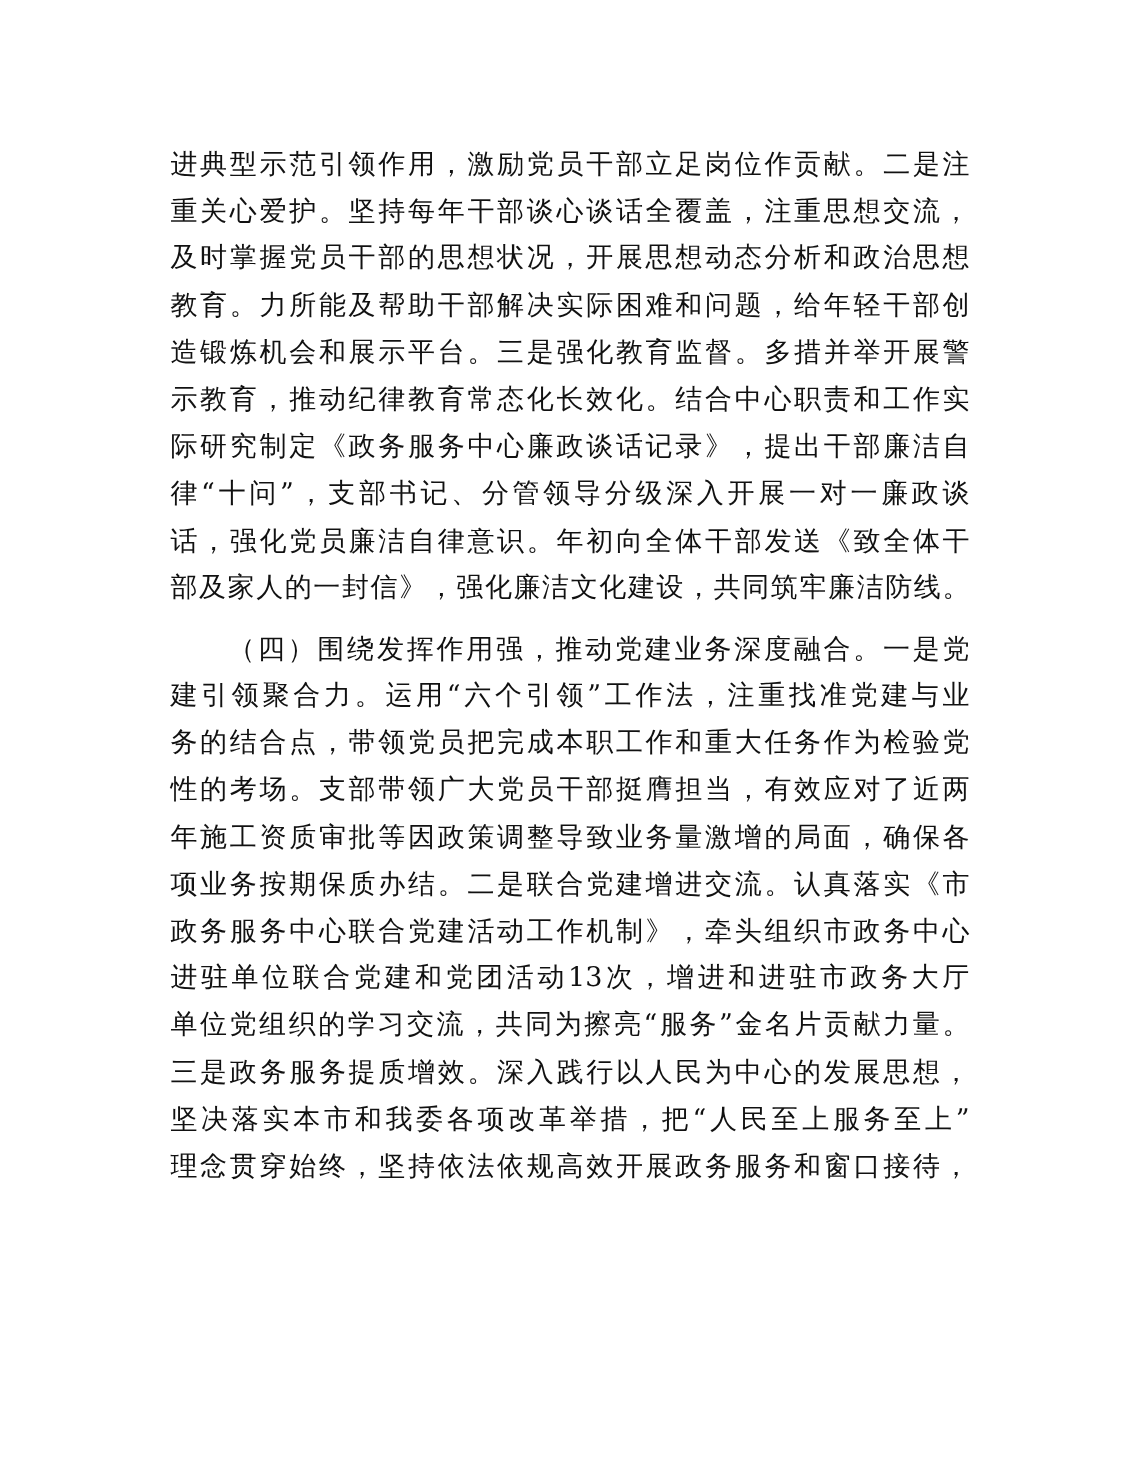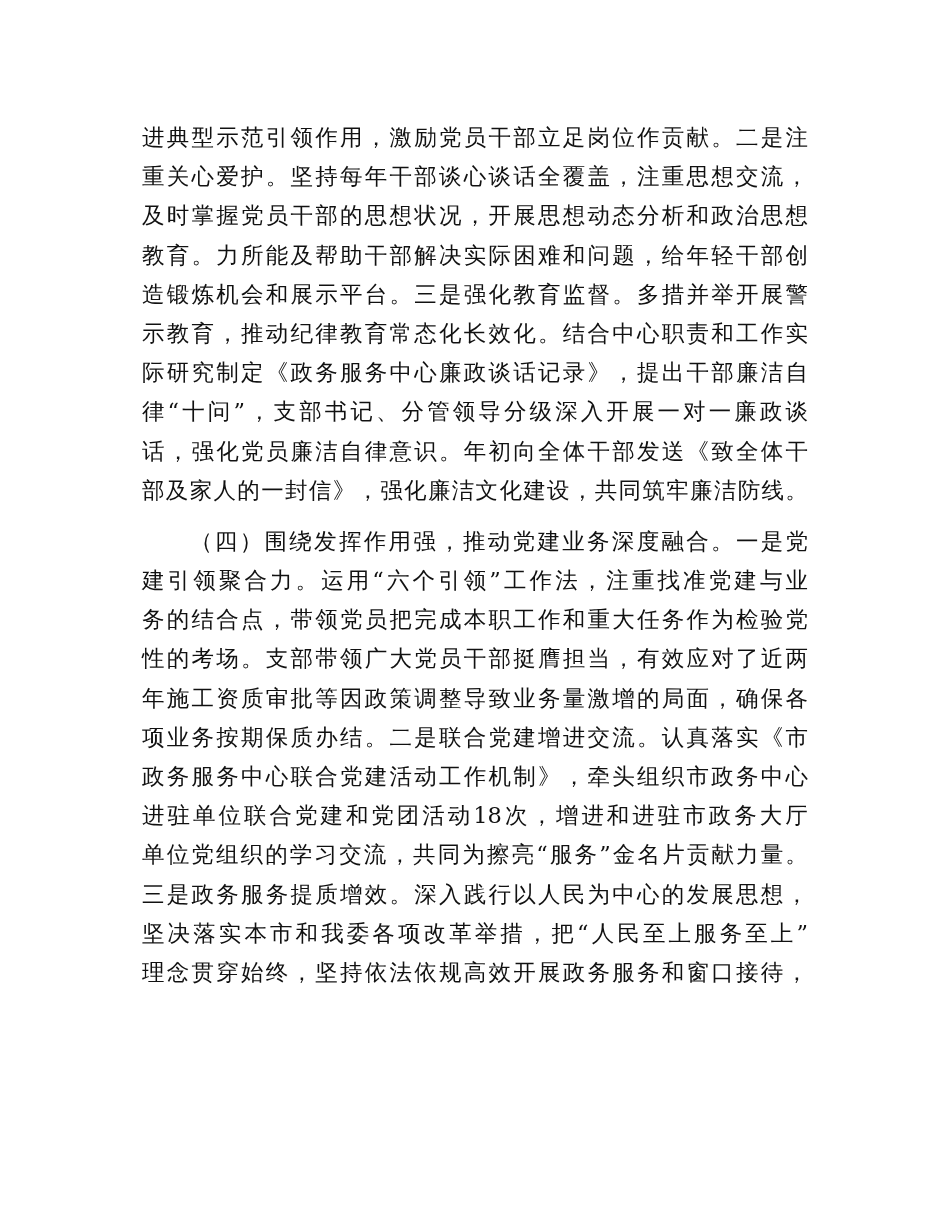--- a/index.html
+++ b/index.html
@@ -559,21 +559,21 @@
           <span style="display: inline-block;">位</span>
           <span style="display: inline-block;">联</span>
           <span style="display: inline-block;">合</span>
           <span style="display: inline-block;">党</span>
           <span style="display: inline-block;">建</span>
           <span style="display: inline-block;">和</span>
           <span style="display: inline-block;">党</span>
           <span style="display: inline-block;">团</span>
           <span style="display: inline-block;">活</span>
           <span style="display: inline-block;">动</span>
-          <span style="display: inline-block;">18</span>
+          <span style="display: inline-block;">13</span>
           <span style="display: inline-block;">次</span>
           <span style="display: inline-block;">，</span>
           <span style="display: inline-block;">增</span>
           <span style="display: inline-block;">进</span>
           <span style="display: inline-block;">和</span>
           <span style="display: inline-block;">进</span>
           <span style="display: inline-block;">驻</span>
           <span style="display: inline-block;">市</span>
           <span style="display: inline-block;">政</span>
           <span style="display: inline-block;">务</span>

